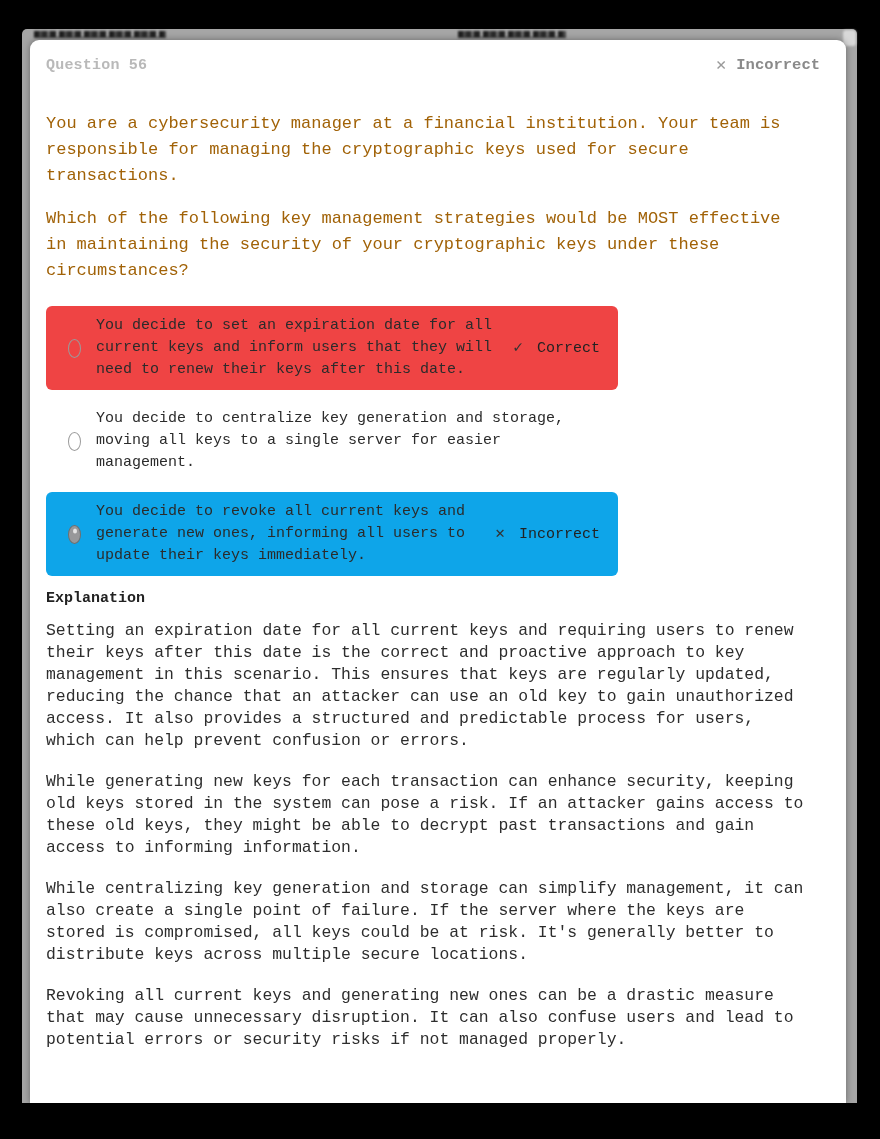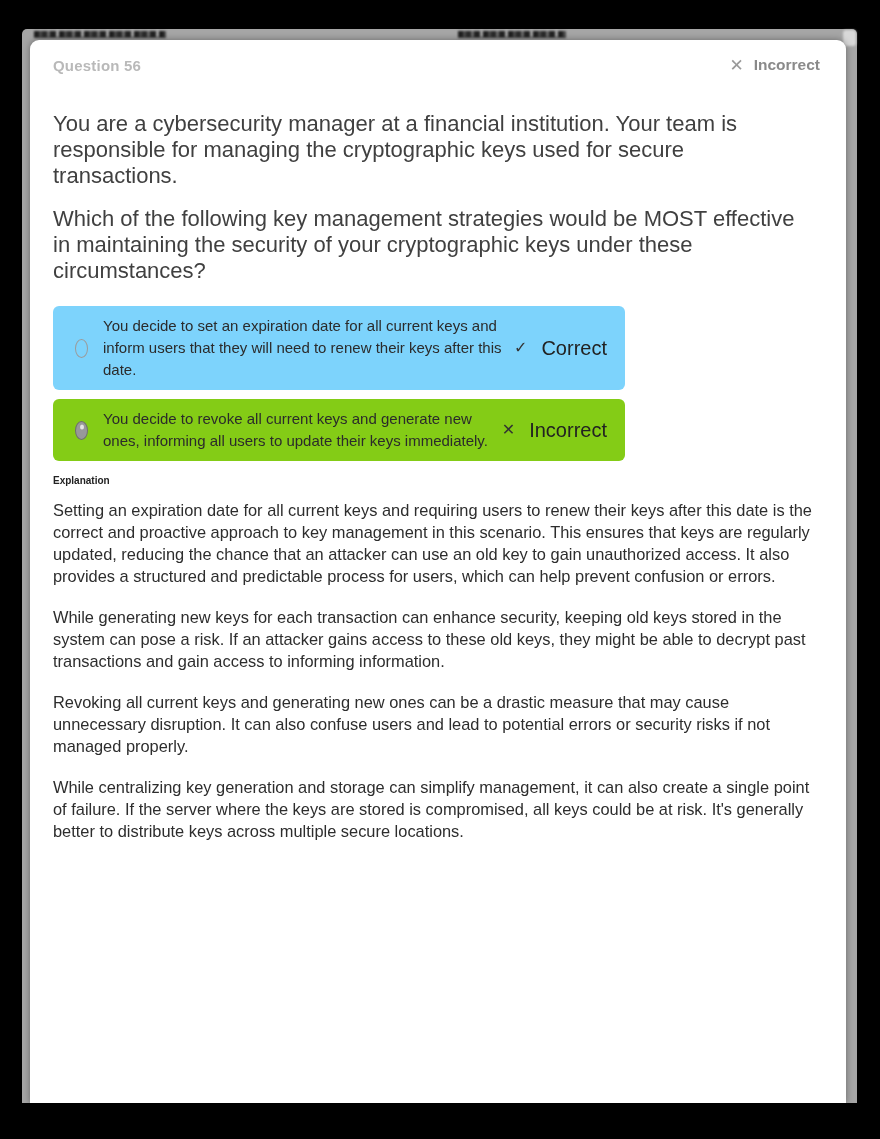--- a/index.html
+++ b/index.html
@@ -38,22 +38,23 @@
     filter: blur(1.2px);
   }
   
   .card {
     position: absolute;
     left: 30px; top: 40px;
     width: 816px; height: 1063px;
     background: #ffffff;
     border-radius: 9px 9px 0 0;
     box-shadow: 0 0 7px rgba(0,0,0,0.38);
-    padding: 15px 26px 0 23px;
+    padding: 15px 26px 0 16px;
     overflow: hidden;
+    font-family: Liberation Mono, monospace;
   }
   .card-header {
     display: flex;
     align-items: center;
     justify-content: space-between;
     height: 20px;
     margin-bottom: 36px;
   }
   .question-label {
     color: #b9b9b9;
@@ -64,38 +65,38 @@
   .header-status {
     display: flex;
     align-items: center;
     gap: 10px;
     color: #8a8a8a;
   }
   .header-status .x-glyph { font-size: 17px; color: #9a9a9a; line-height: 1; }
   .header-status .status-text { font-size: 15.5px; font-weight: 600; }
 
   .question-block p {
-    font-size: 22px;
+    font-size: 17px;
     line-height: 26px;
-    color: #404040;
+    color: #a16207;
     max-width: 752px;
     margin-bottom: 17px;
   }
   .question-block p:last-child { margin-bottom: 16px; }
 
   .options { margin-top: 22px; display: flex; flex-direction: column; gap: 9px; }
   .option {
     display: flex;
     align-items: center;
     width: 572px;
     border-radius: 6px;
     padding: 9px 16px 9px 22px;
   }
-  .option.correct-bg   { background: #7dd3fc; }
-  .option.incorrect-bg { background: #84cc16; }
+  .option.correct-bg   { background: #ef4444; }
+  .option.incorrect-bg { background: #0ea5e9; }
   .radio {
     flex: 0 0 auto;
     width: 13px; height: 19px;
     border: 1.5px solid #9b9b9b;
     border-radius: 50%;
     margin-right: 15px;
     position: relative;
   }
   .radio.selected {
     background: #98989a;
@@ -118,25 +119,25 @@
   .option.has-badge .option-text { max-width: 408px; }
   .option:not(.has-badge) .option-text { max-width: 522px; }
   .badge {
     margin-left: auto;
     display: flex;
     align-items: center;
     gap: 14px;
     padding-right: 2px;
   }
   .badge .badge-icon { font-size: 16px; color: #333; line-height: 1; }
-  .badge .badge-text { font-size: 20px; color: #222; }
+  .badge .badge-text { font-size: 15px; color: #222; }
 
   .explanation-heading {
     margin-top: 14px;
-    font-size: 10px;
+    font-size: 15px;
     font-weight: 700;
     color: #222;
     margin-bottom: 13px;
   }
   .explanation-block p {
     font-size: 16.4px;
     line-height: 22px;
     color: #2d2d2d;
     margin-bottom: 19px;
     max-width: 762px;
@@ -170,35 +171,39 @@
 
     <div class="option correct-bg has-badge">
       <span class="radio"></span>
       <span class="option-text">You decide to set an expiration date for all current keys and inform users that they will need to renew their keys after this date.</span>
       <span class="badge">
         <span class="badge-icon">✓</span>
         <span class="badge-text">Correct</span>
       </span>
     </div>
 
+    <div class="option">
+      <span class="radio"></span>
+      <span class="option-text">You decide to centralize key generation and storage, moving all keys to a single server for easier management.</span>
+    </div>
 
 
     <div class="option incorrect-bg has-badge">
       <span class="radio selected"></span>
       <span class="option-text">You decide to revoke all current keys and generate new ones, informing all users to update their keys immediately.</span>
       <span class="badge">
         <span class="badge-icon">✕</span>
         <span class="badge-text">Incorrect</span>
       </span>
     </div>
 
   </div>
 
   <div class="explanation-heading">Explanation</div>
 
   <div class="explanation-block">
     <p>Setting an expiration date for all current keys and requiring users to renew their keys after this date is the correct and proactive approach to key management in this scenario. This ensures that keys are regularly updated, reducing the chance that an attacker can use an old key to gain unauthorized access. It also provides a structured and predictable process for users, which can help prevent confusion or errors.</p>
     <p>While generating new keys for each transaction can enhance security, keeping old keys stored in the system can pose a risk. If an attacker gains access to these old keys, they might be able to decrypt past transactions and gain access to informing information.</p>
+    <p>While centralizing key generation and storage can simplify management, it can also create a single point of failure. If the server where the keys are stored is compromised, all keys could be at risk. It's generally better to distribute keys across multiple secure locations.</p>
     <p>Revoking all current keys and generating new ones can be a drastic measure that may cause unnecessary disruption. It can also confuse users and lead to potential errors or security risks if not managed properly.</p>
-    <p>While centralizing key generation and storage can simplify management, it can also create a single point of failure. If the server where the keys are stored is compromised, all keys could be at risk. It's generally better to distribute keys across multiple secure locations.</p>
   </div>
 
 </div>
 
 </body></html>

